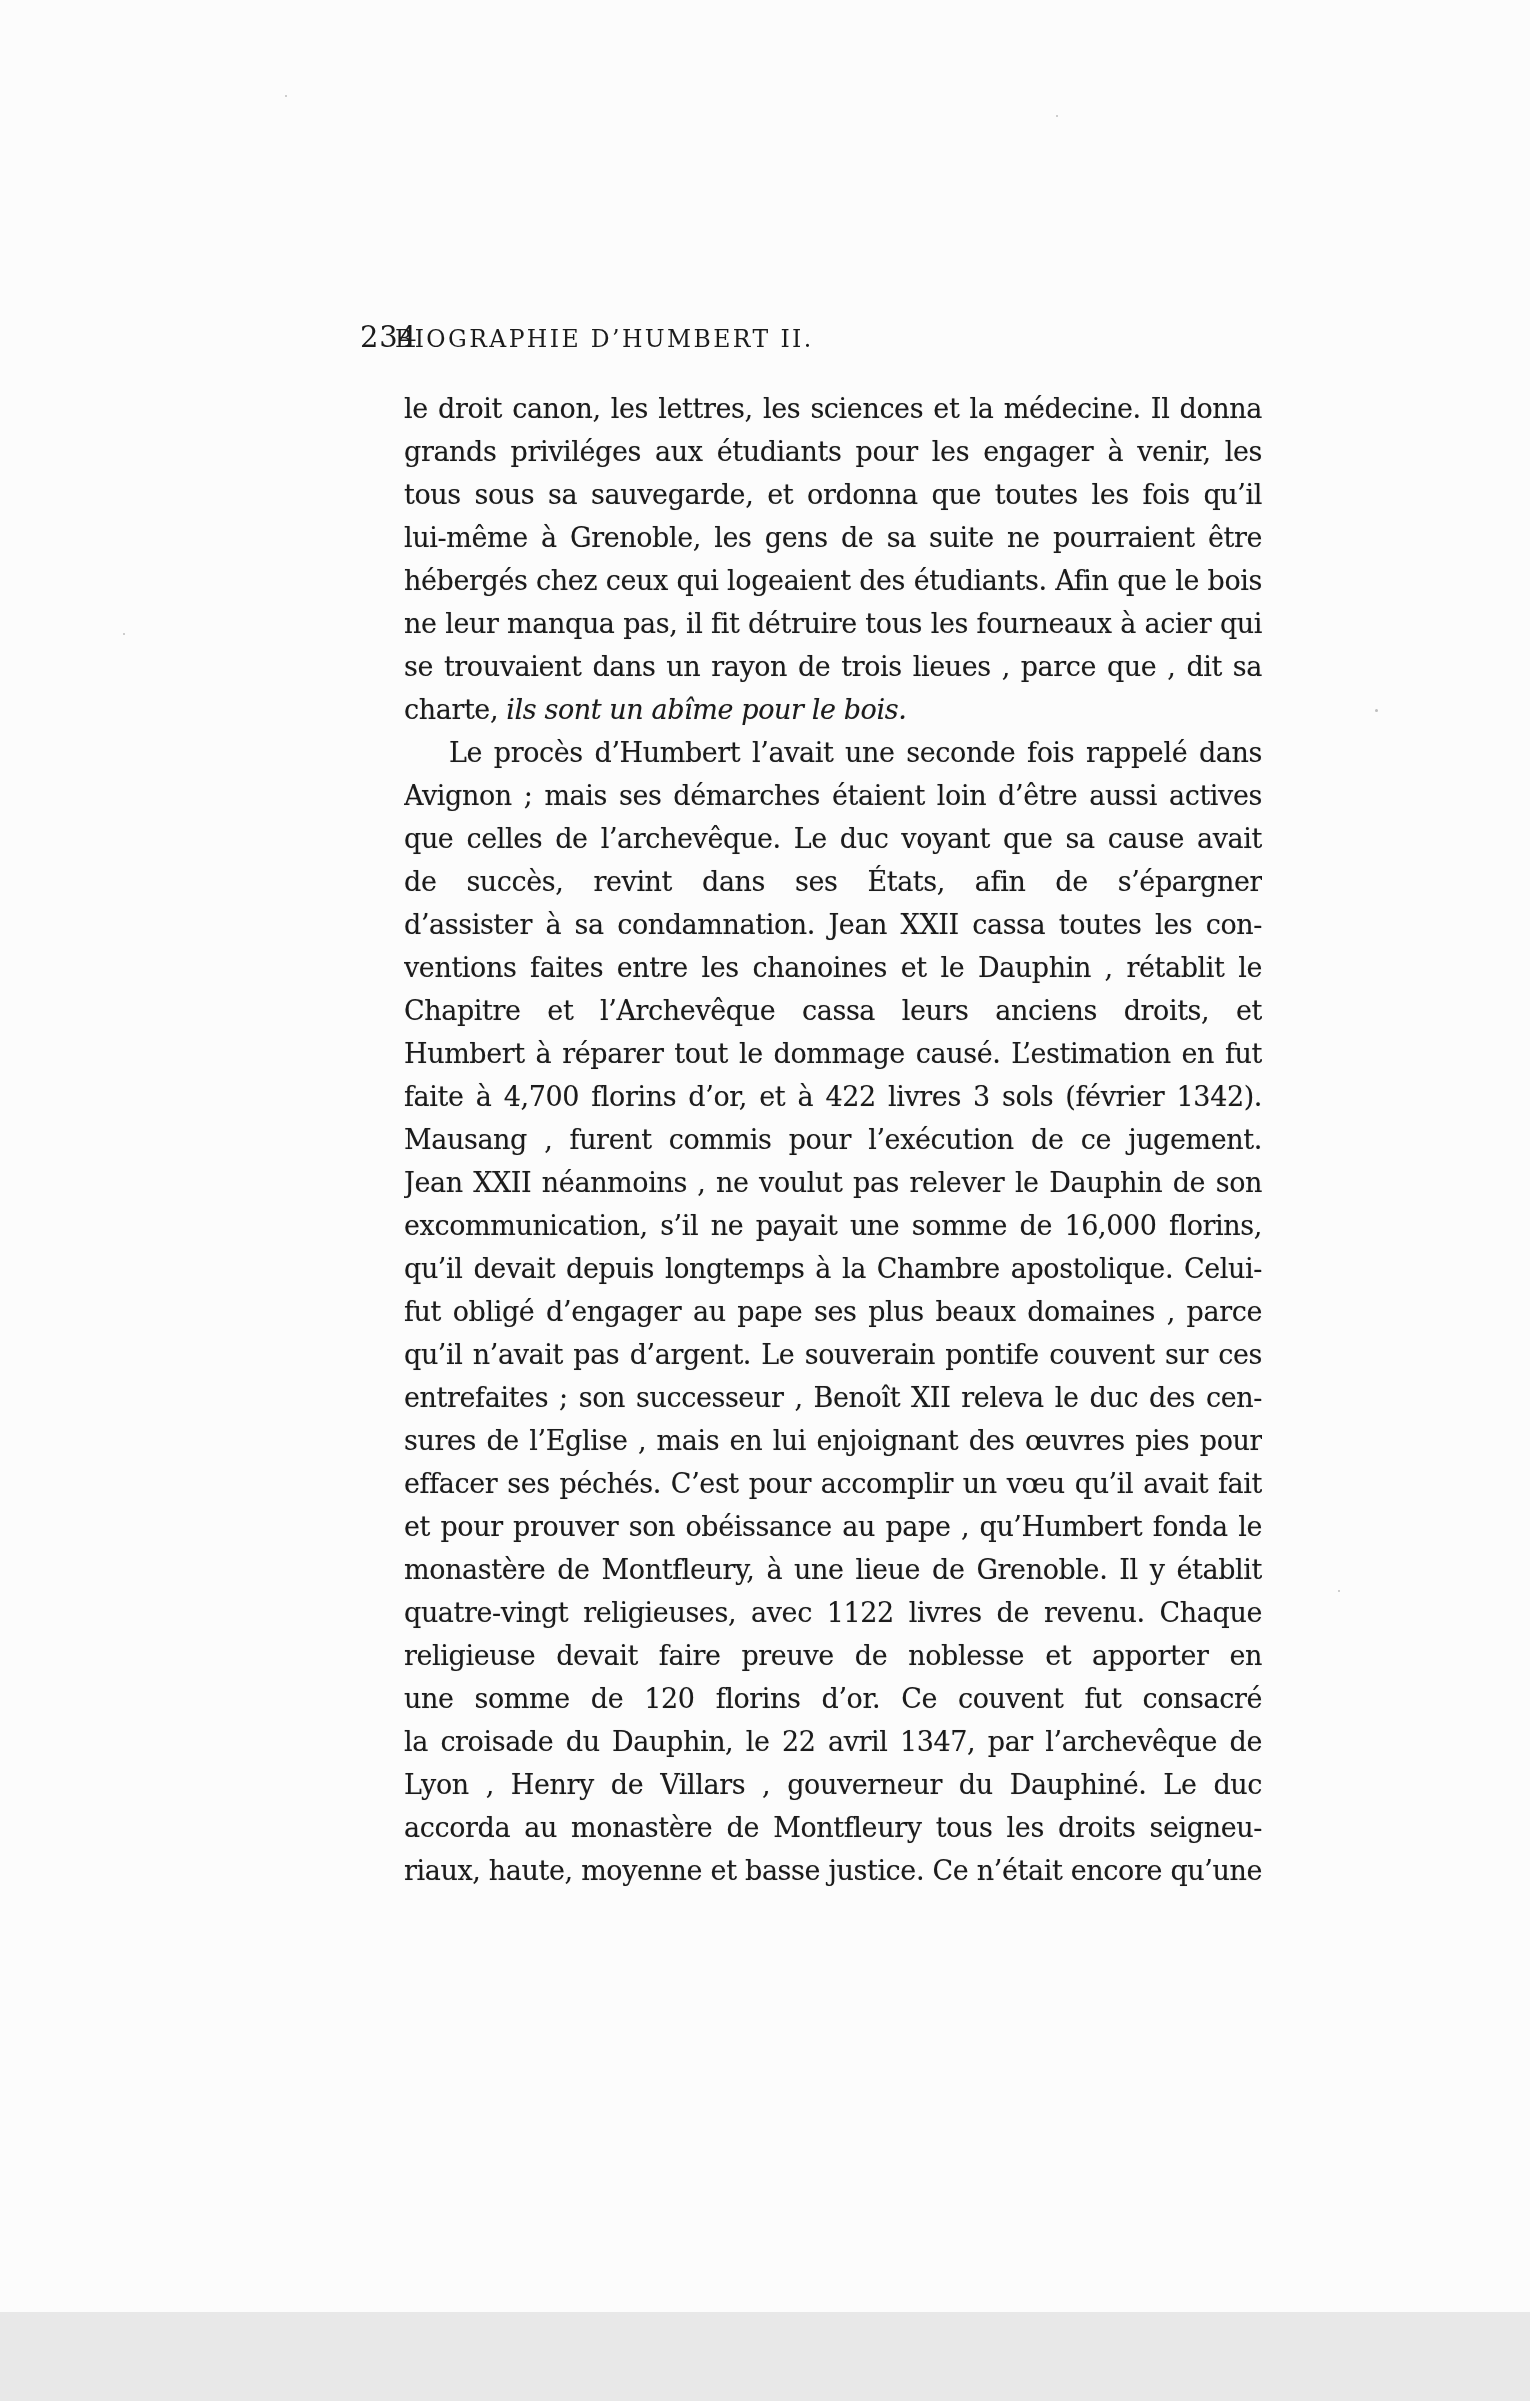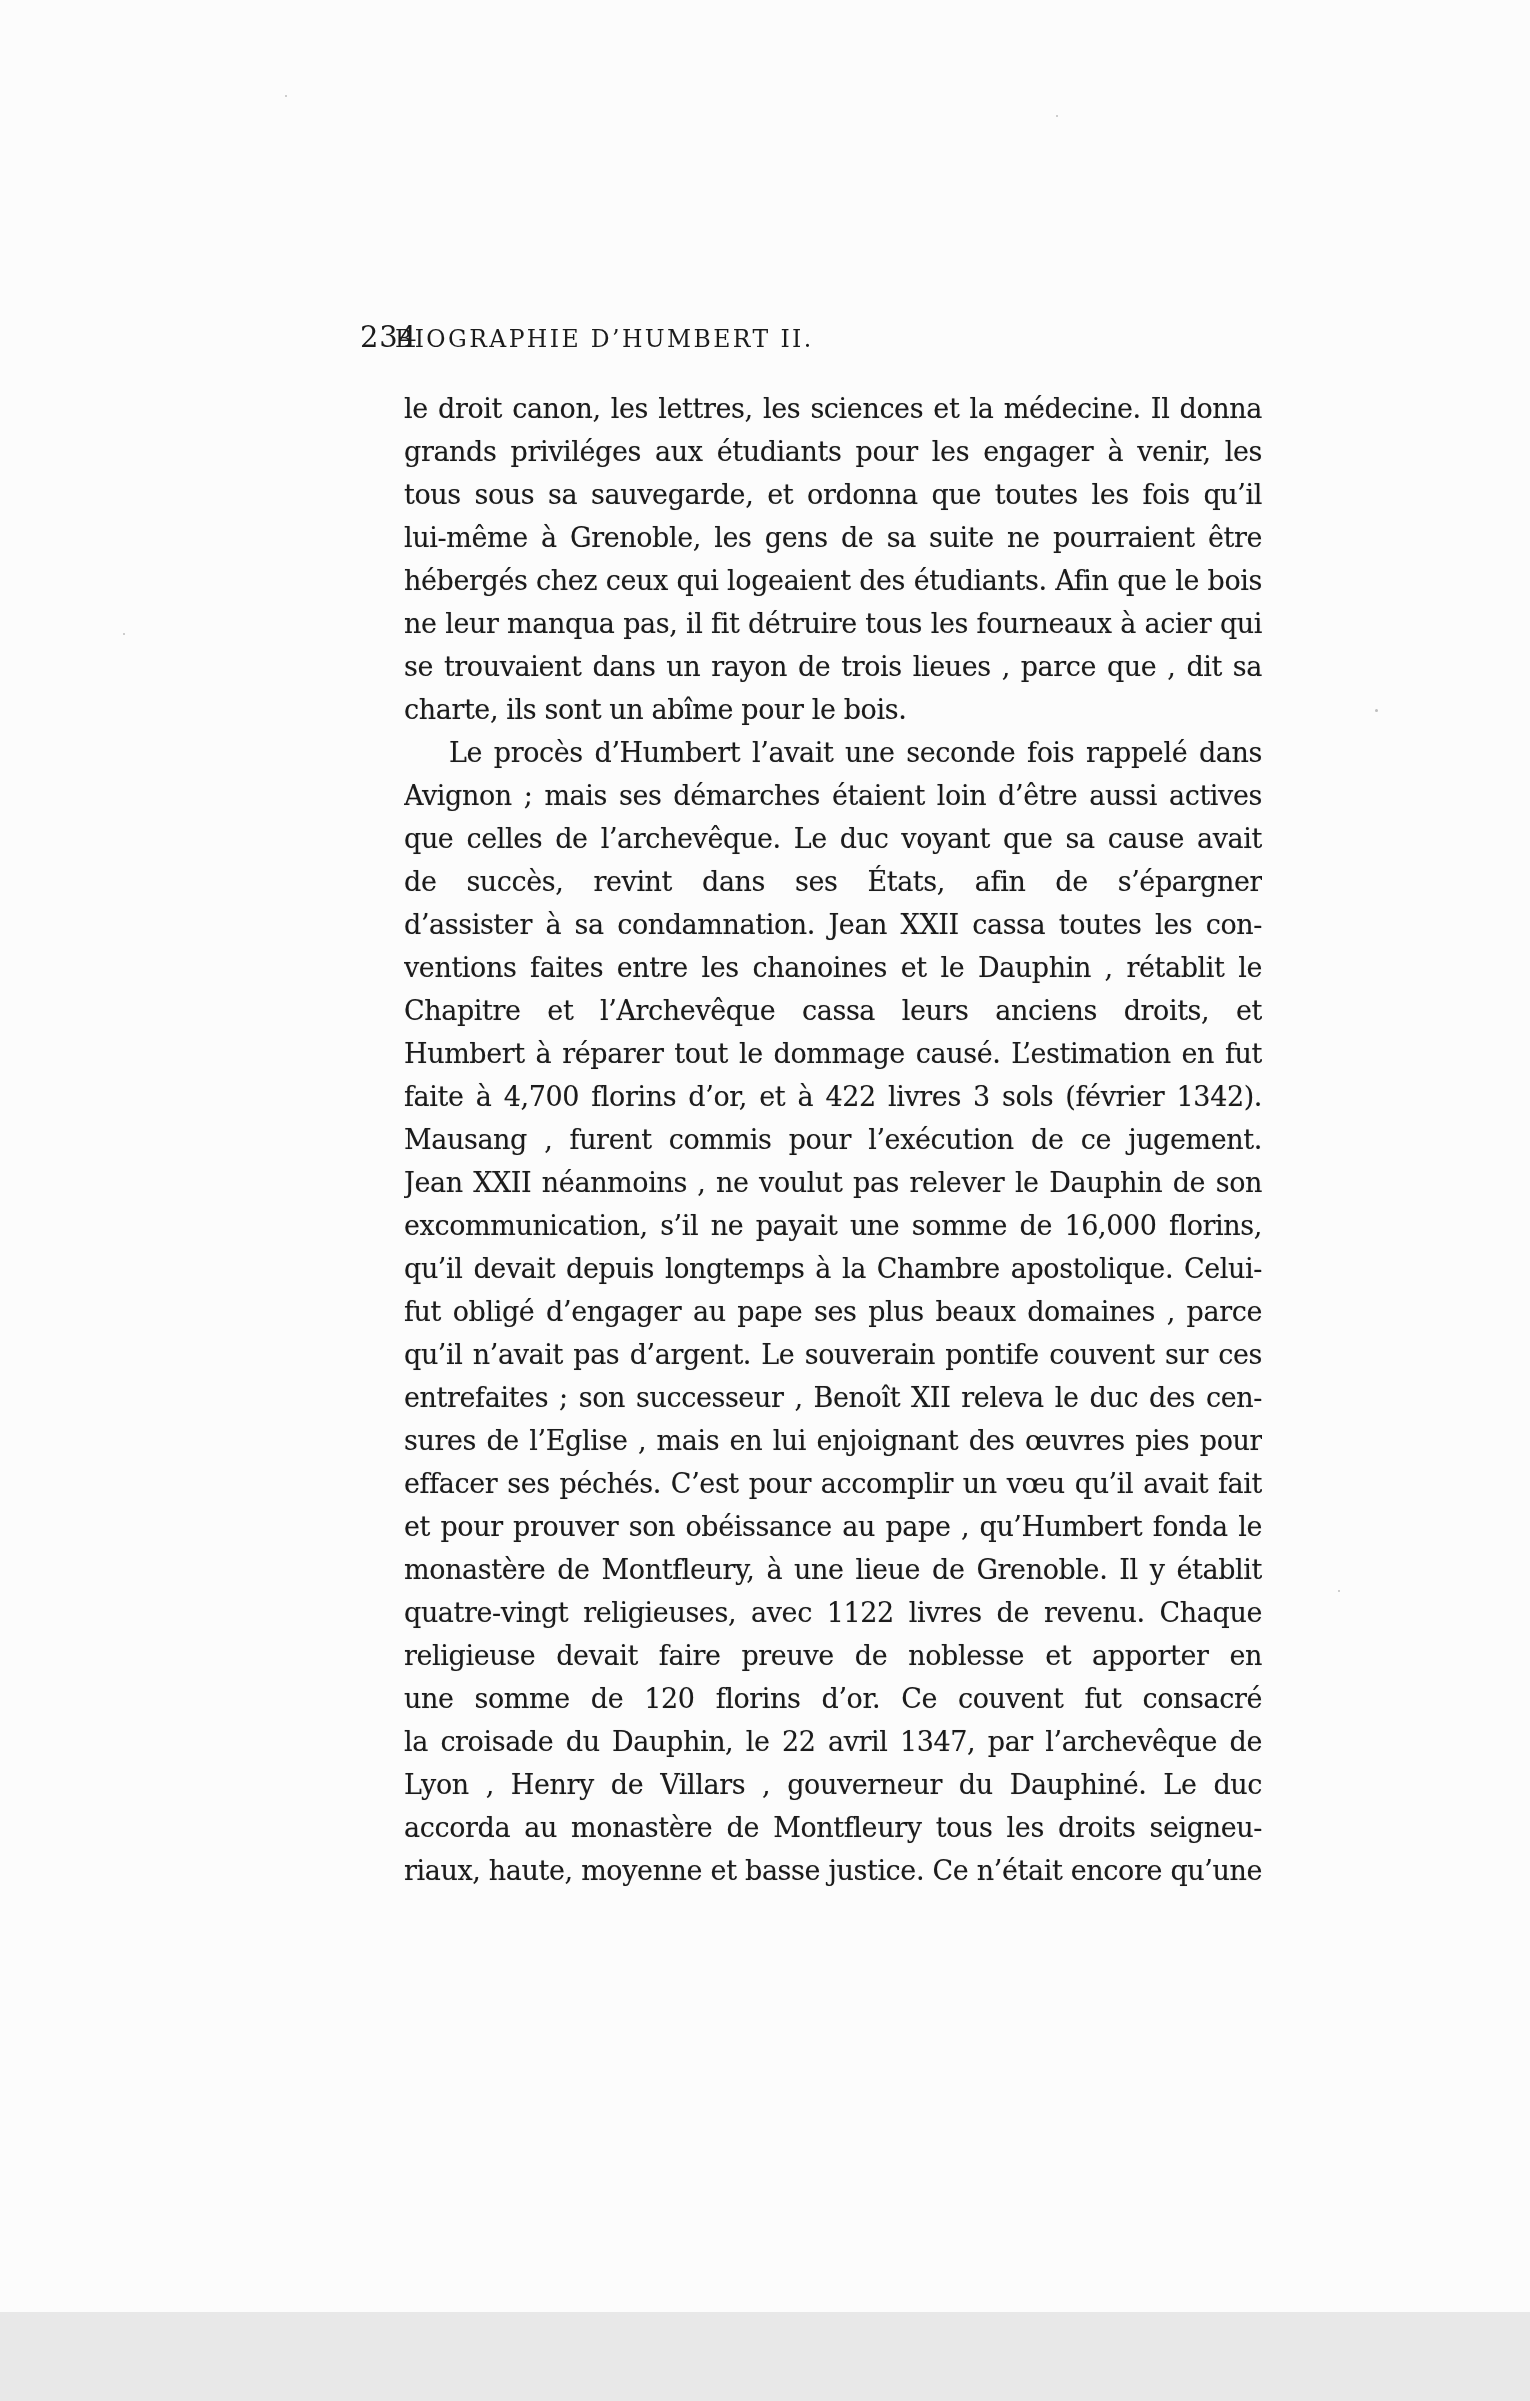--- a/index.html
+++ b/index.html
@@ -62,20 +62,21 @@
     margin-left: 44px;
   }
   .line.para-end {
     text-align: left;
     text-align-last: left;
   }
   .line.indented {
     text-indent: 45px;
   }
   .italic {
+    font-style: italic;
   }
   
   .speck {
     position: absolute;
     background: #8a8a8a;
     border-radius: 50%;
     opacity: 0.55;
   }
   .speck.s1 { left: 1375px; top: 709px; width: 3.2px; height: 3.2px; }
   .speck.s2 { left: 123px;  top: 633px; width: 2.4px; height: 2.4px; }

